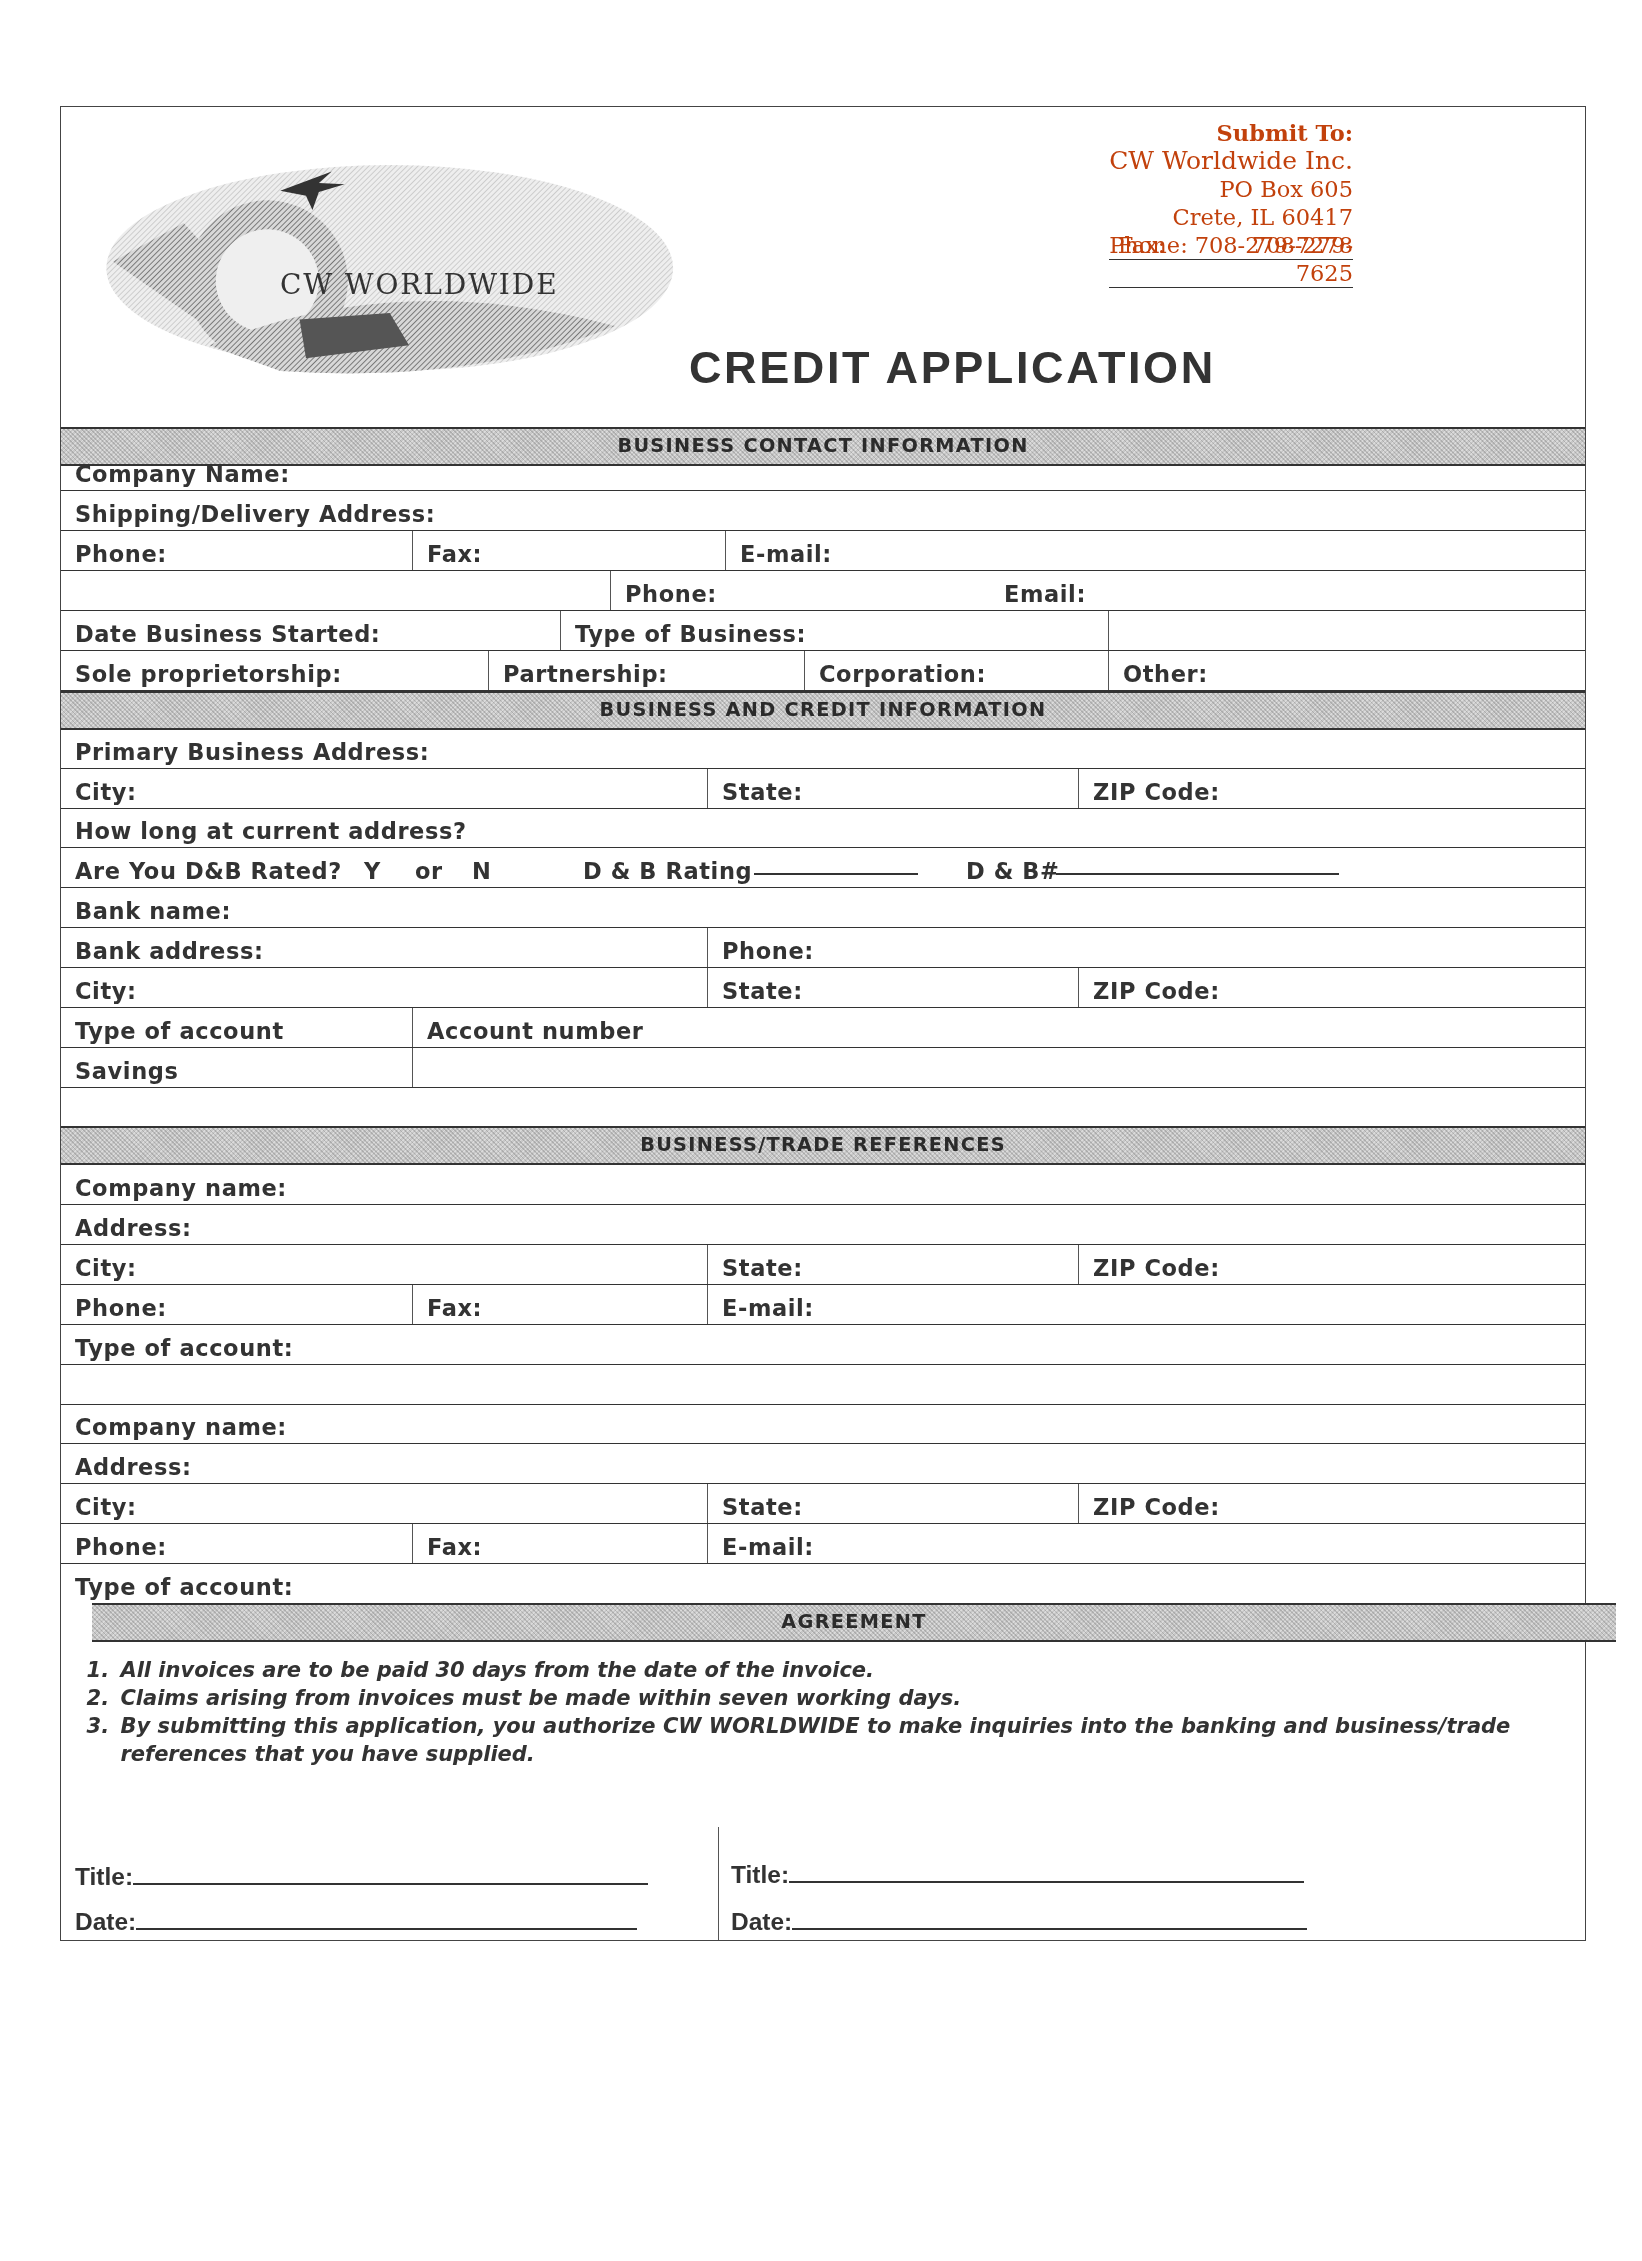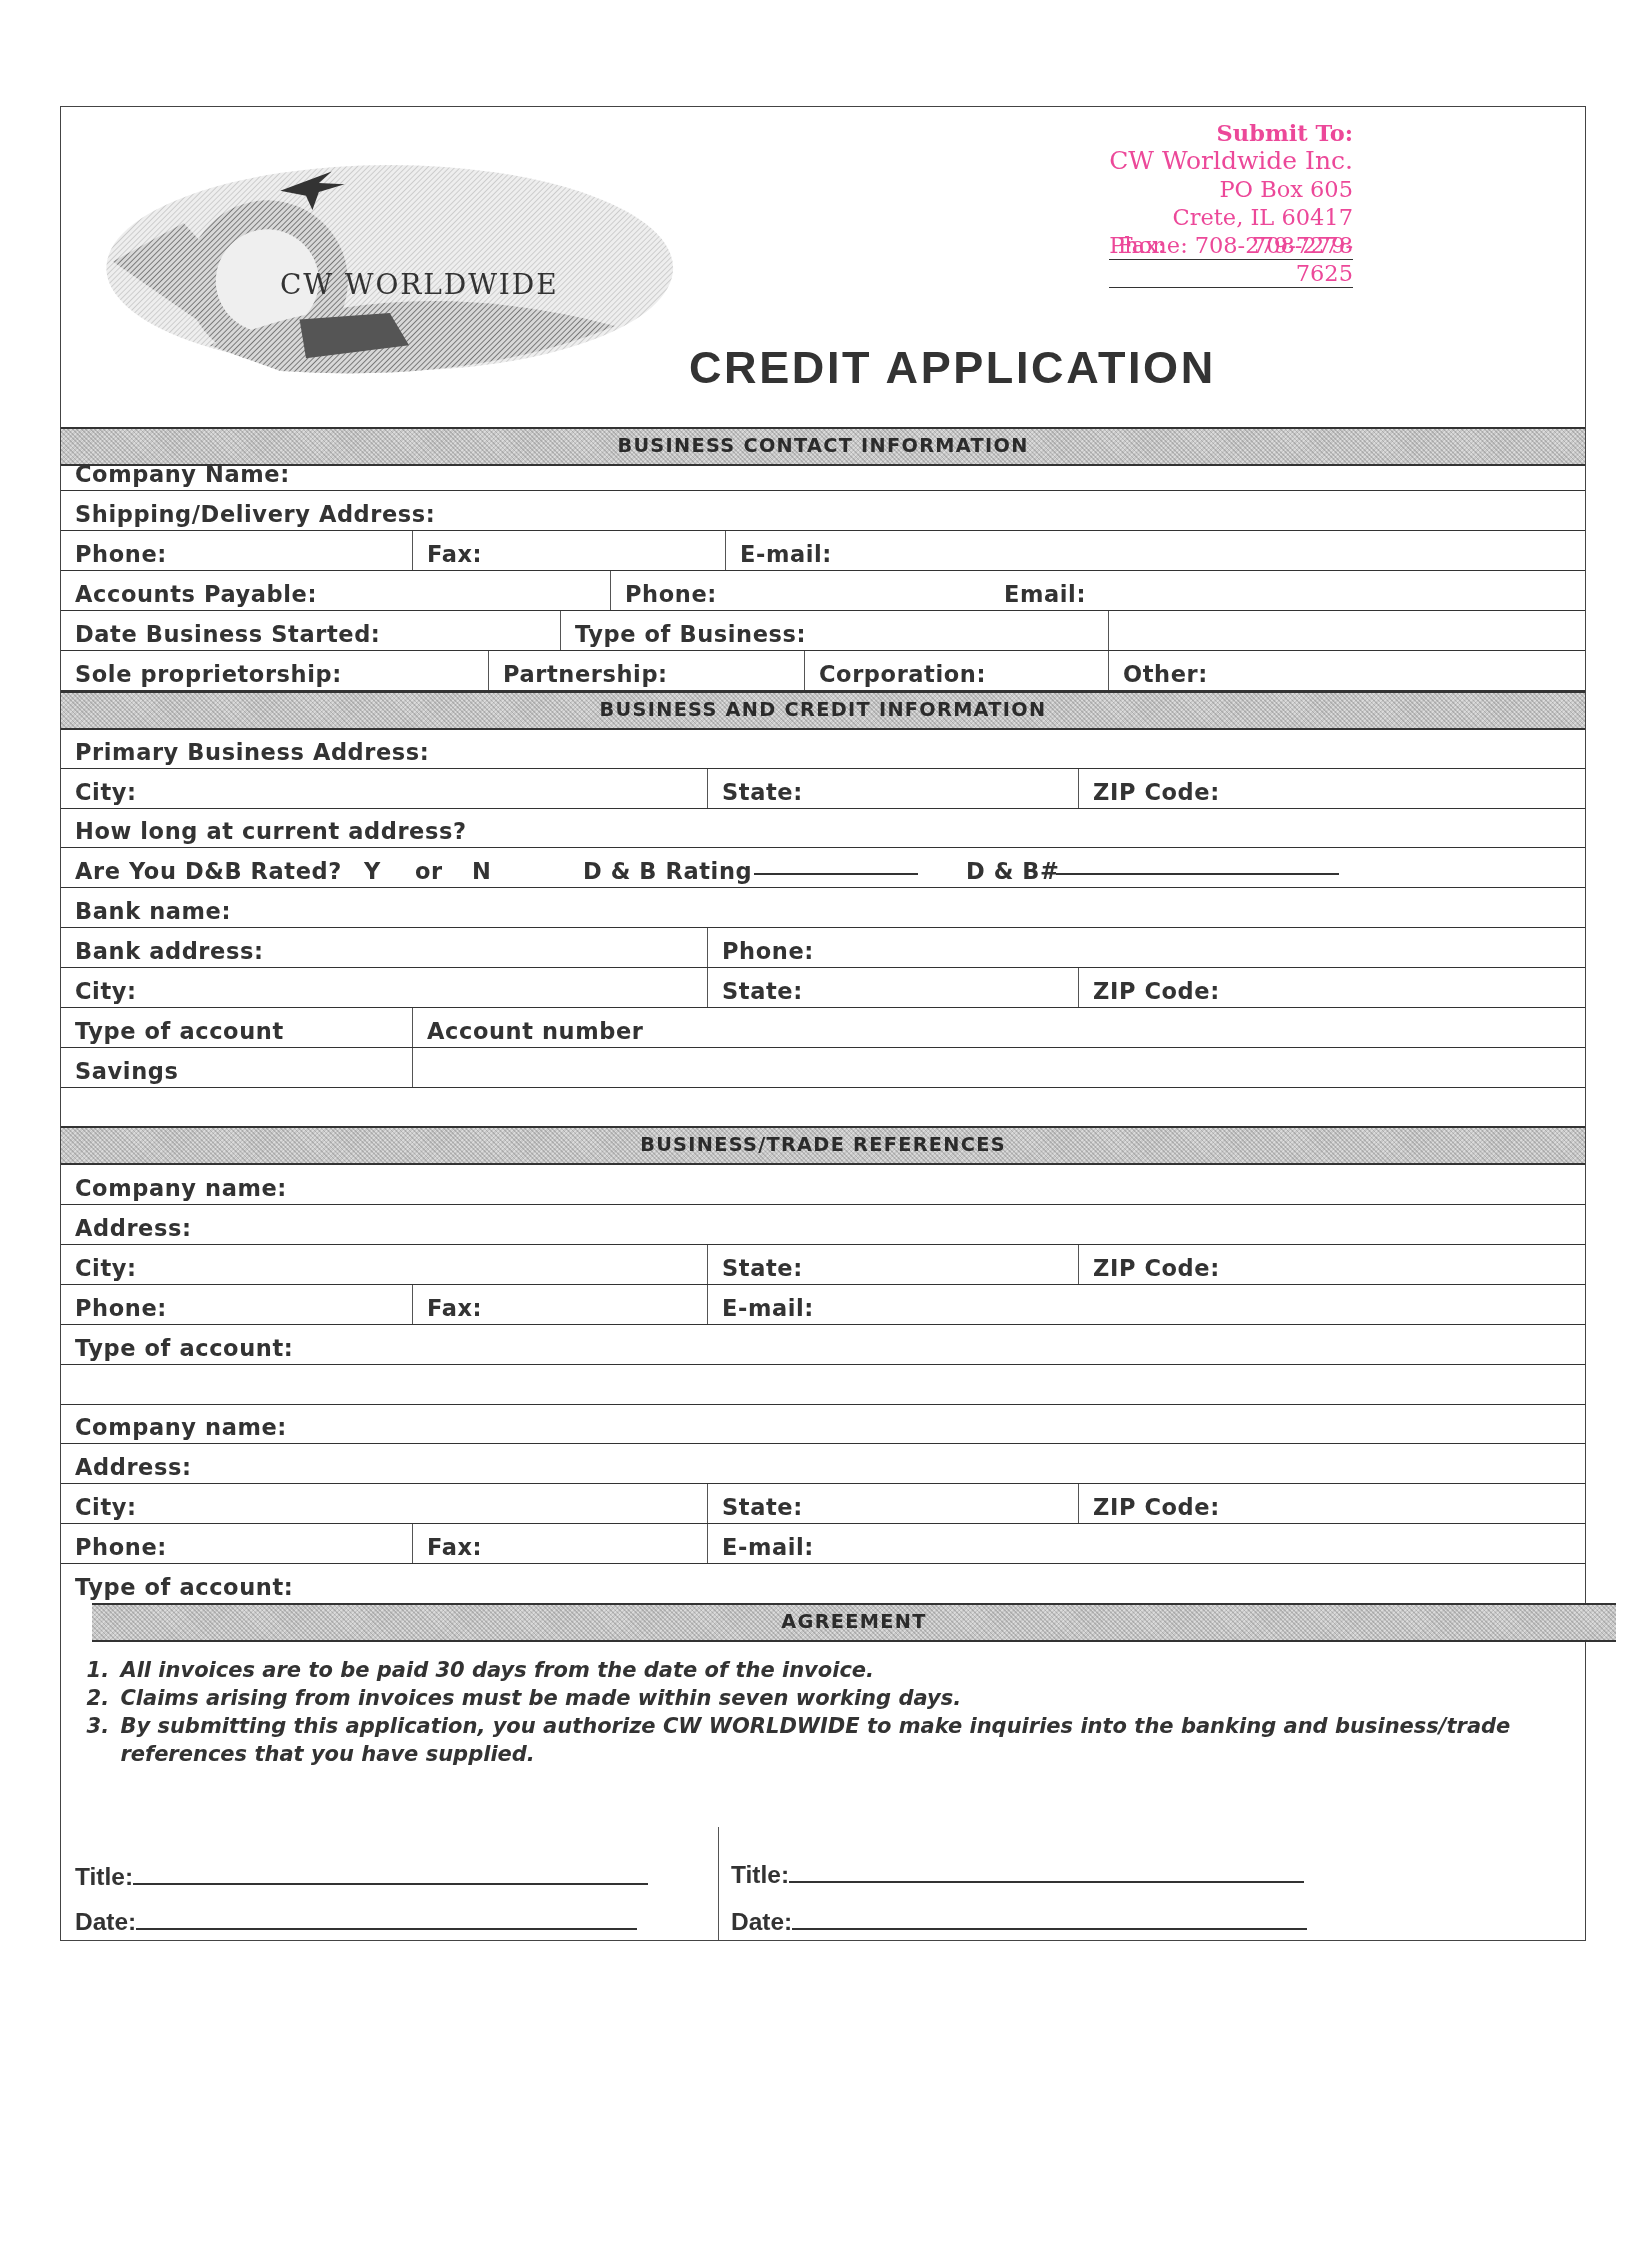--- a/index.html
+++ b/index.html
@@ -3,21 +3,21 @@
 <meta charset="utf-8">
 <style>
   html, body { margin:0; padding:0; background:#ffffff; }
   body { width:1643px; height:2261px; position:relative; overflow:hidden;
          font-family:"DejaVu Sans", sans-serif; color:#2a2a2a; }
   .form { position:absolute; left:60px; top:106px; width:1526px; height:1835px;
           border:1.3px solid #444; box-sizing:border-box; }
   .header { position:absolute; left:0; top:0; width:100%; height:304px; }
   .logo { position:absolute; left:26px; top:45px; width:599px; height:232px; }
   .submit { position:absolute; right:232px; top:11.6px; text-align:right;
-            font-family:"DejaVu Serif", serif; font-size:22.5px; line-height:28px; color:#ec4899; }
+            font-family:"DejaVu Serif", serif; font-size:22.5px; line-height:28px; color:#c2410c; }
   .submit .t1 { font-weight:bold; }
   .submit .t2 { font-size:25px; }
   .submit .row { display:flex; justify-content:flex-end; }
   .submit .lab { width:77px; text-align:left; }
   .title { position:absolute; left:628px; top:235px; font-family:"Liberation Sans", sans-serif;
            font-weight:bold; font-size:45px; letter-spacing:2.6px; color:#333; }
   .band { position:absolute; left:0; width:100%; height:39px; box-sizing:border-box;
           border-top:2.6px solid #333; border-bottom:2.6px solid #333;
           background-color:#c8c8c8;
           background-image: repeating-linear-gradient(45deg, rgba(0,0,0,0.14) 0 1.3px, transparent 1.3px 3.2px),
@@ -89,23 +89,20 @@
         <span class="lbl">Phone:</span>
       </div>
     <div class="cell vl" style="left:351px;width:312px;">
         <span class="lbl">Fax:</span>
       </div>
     <div class="cell vl" style="left:664px;right:0;">
         <span class="lbl">E-mail:</span>
       </div>
   </div>
   <div class="row" style="top:464px;height:40px;">
-    <div class="cell" style="left:0;width:549px;">
-        <span class="lbl">Accounts Payable:</span>
-      </div>
     <div class="cell vl" style="left:549px;width:380px;">
         <span class="lbl">Phone:</span>
       </div>
     <div class="cell" style="left:929px;right:0;">
         <span class="lbl">Email:</span>
       </div>
   </div>
   <div class="row" style="top:504px;height:40px;">
     <div class="cell" style="left:0;width:499px;">
         <span class="lbl">Date Business Started:</span>

